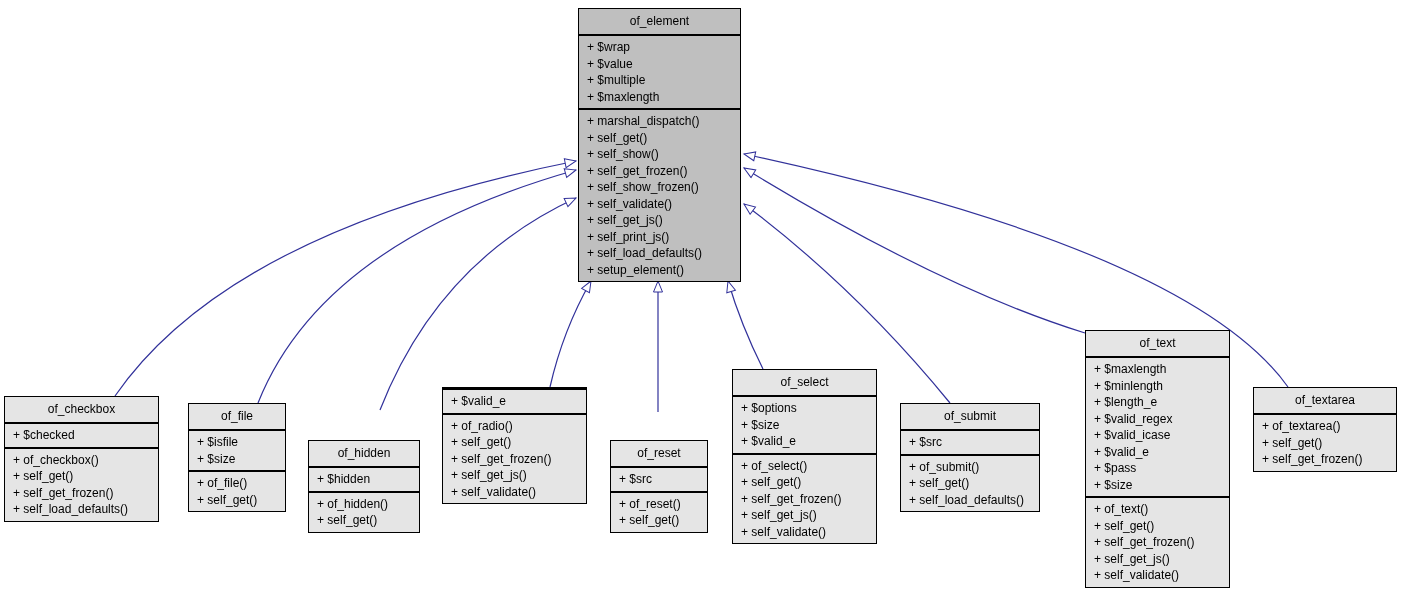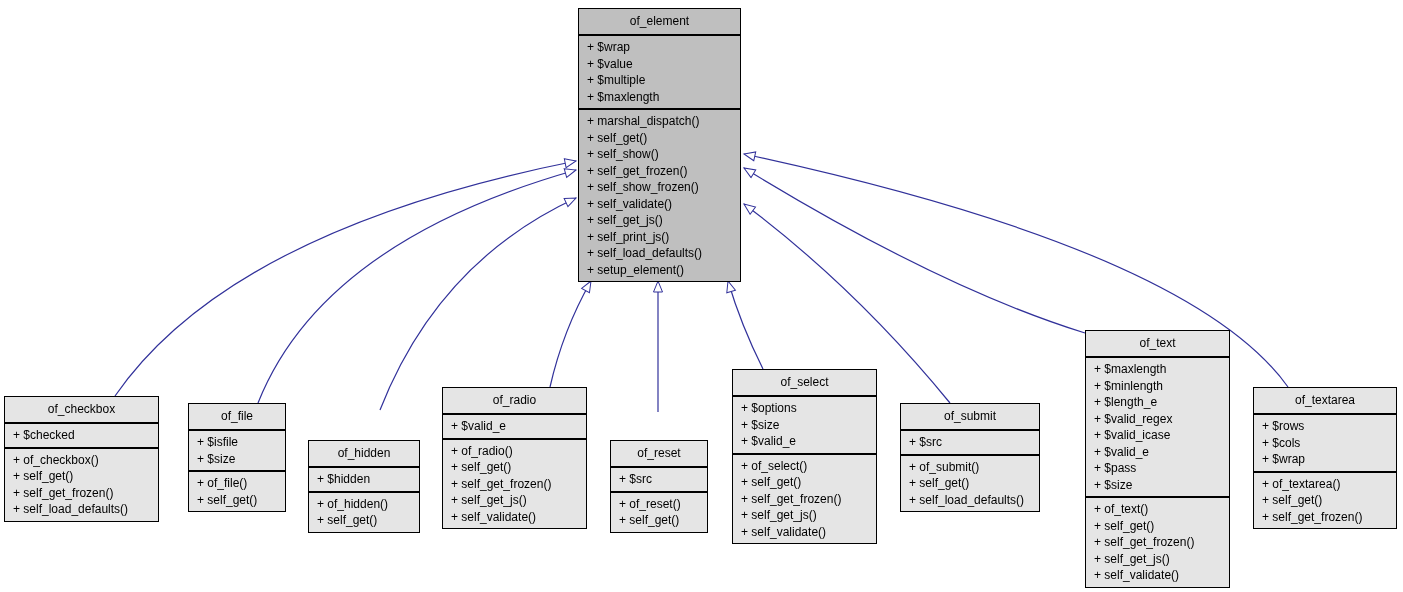--- a/index.html
+++ b/index.html
@@ -119,21 +119,20 @@
     <div class="class-title">of_hidden</div>
     <div class="class-section">
         <div class="row">+ $hidden</div>
       </div>
     <div class="class-section">
         <div class="row">+ of_hidden()</div>
         <div class="row">+ self_get()</div>
       </div>
   </div>
     <div class="class-box" style="left: 442px; top: 387px; width: 145px;">
-    <div class="class-title">of_radio</div>
     <div class="class-section">
         <div class="row">+ $valid_e</div>
       </div>
     <div class="class-section">
         <div class="row">+ of_radio()</div>
         <div class="row">+ self_get()</div>
         <div class="row">+ self_get_frozen()</div>
         <div class="row">+ self_get_js()</div>
         <div class="row">+ self_validate()</div>
       </div>
@@ -190,23 +189,18 @@
         <div class="row">+ of_text()</div>
         <div class="row">+ self_get()</div>
         <div class="row">+ self_get_frozen()</div>
         <div class="row">+ self_get_js()</div>
         <div class="row">+ self_validate()</div>
       </div>
   </div>
     <div class="class-box" style="left: 1253px; top: 387px; width: 144px;">
     <div class="class-title">of_textarea</div>
     <div class="class-section">
-        <div class="row">+ $rows</div>
-        <div class="row">+ $cols</div>
-        <div class="row">+ $wrap</div>
-      </div>
-    <div class="class-section">
         <div class="row">+ of_textarea()</div>
         <div class="row">+ self_get()</div>
         <div class="row">+ self_get_frozen()</div>
       </div>
   </div>
   </div>
 
 </body></html>

